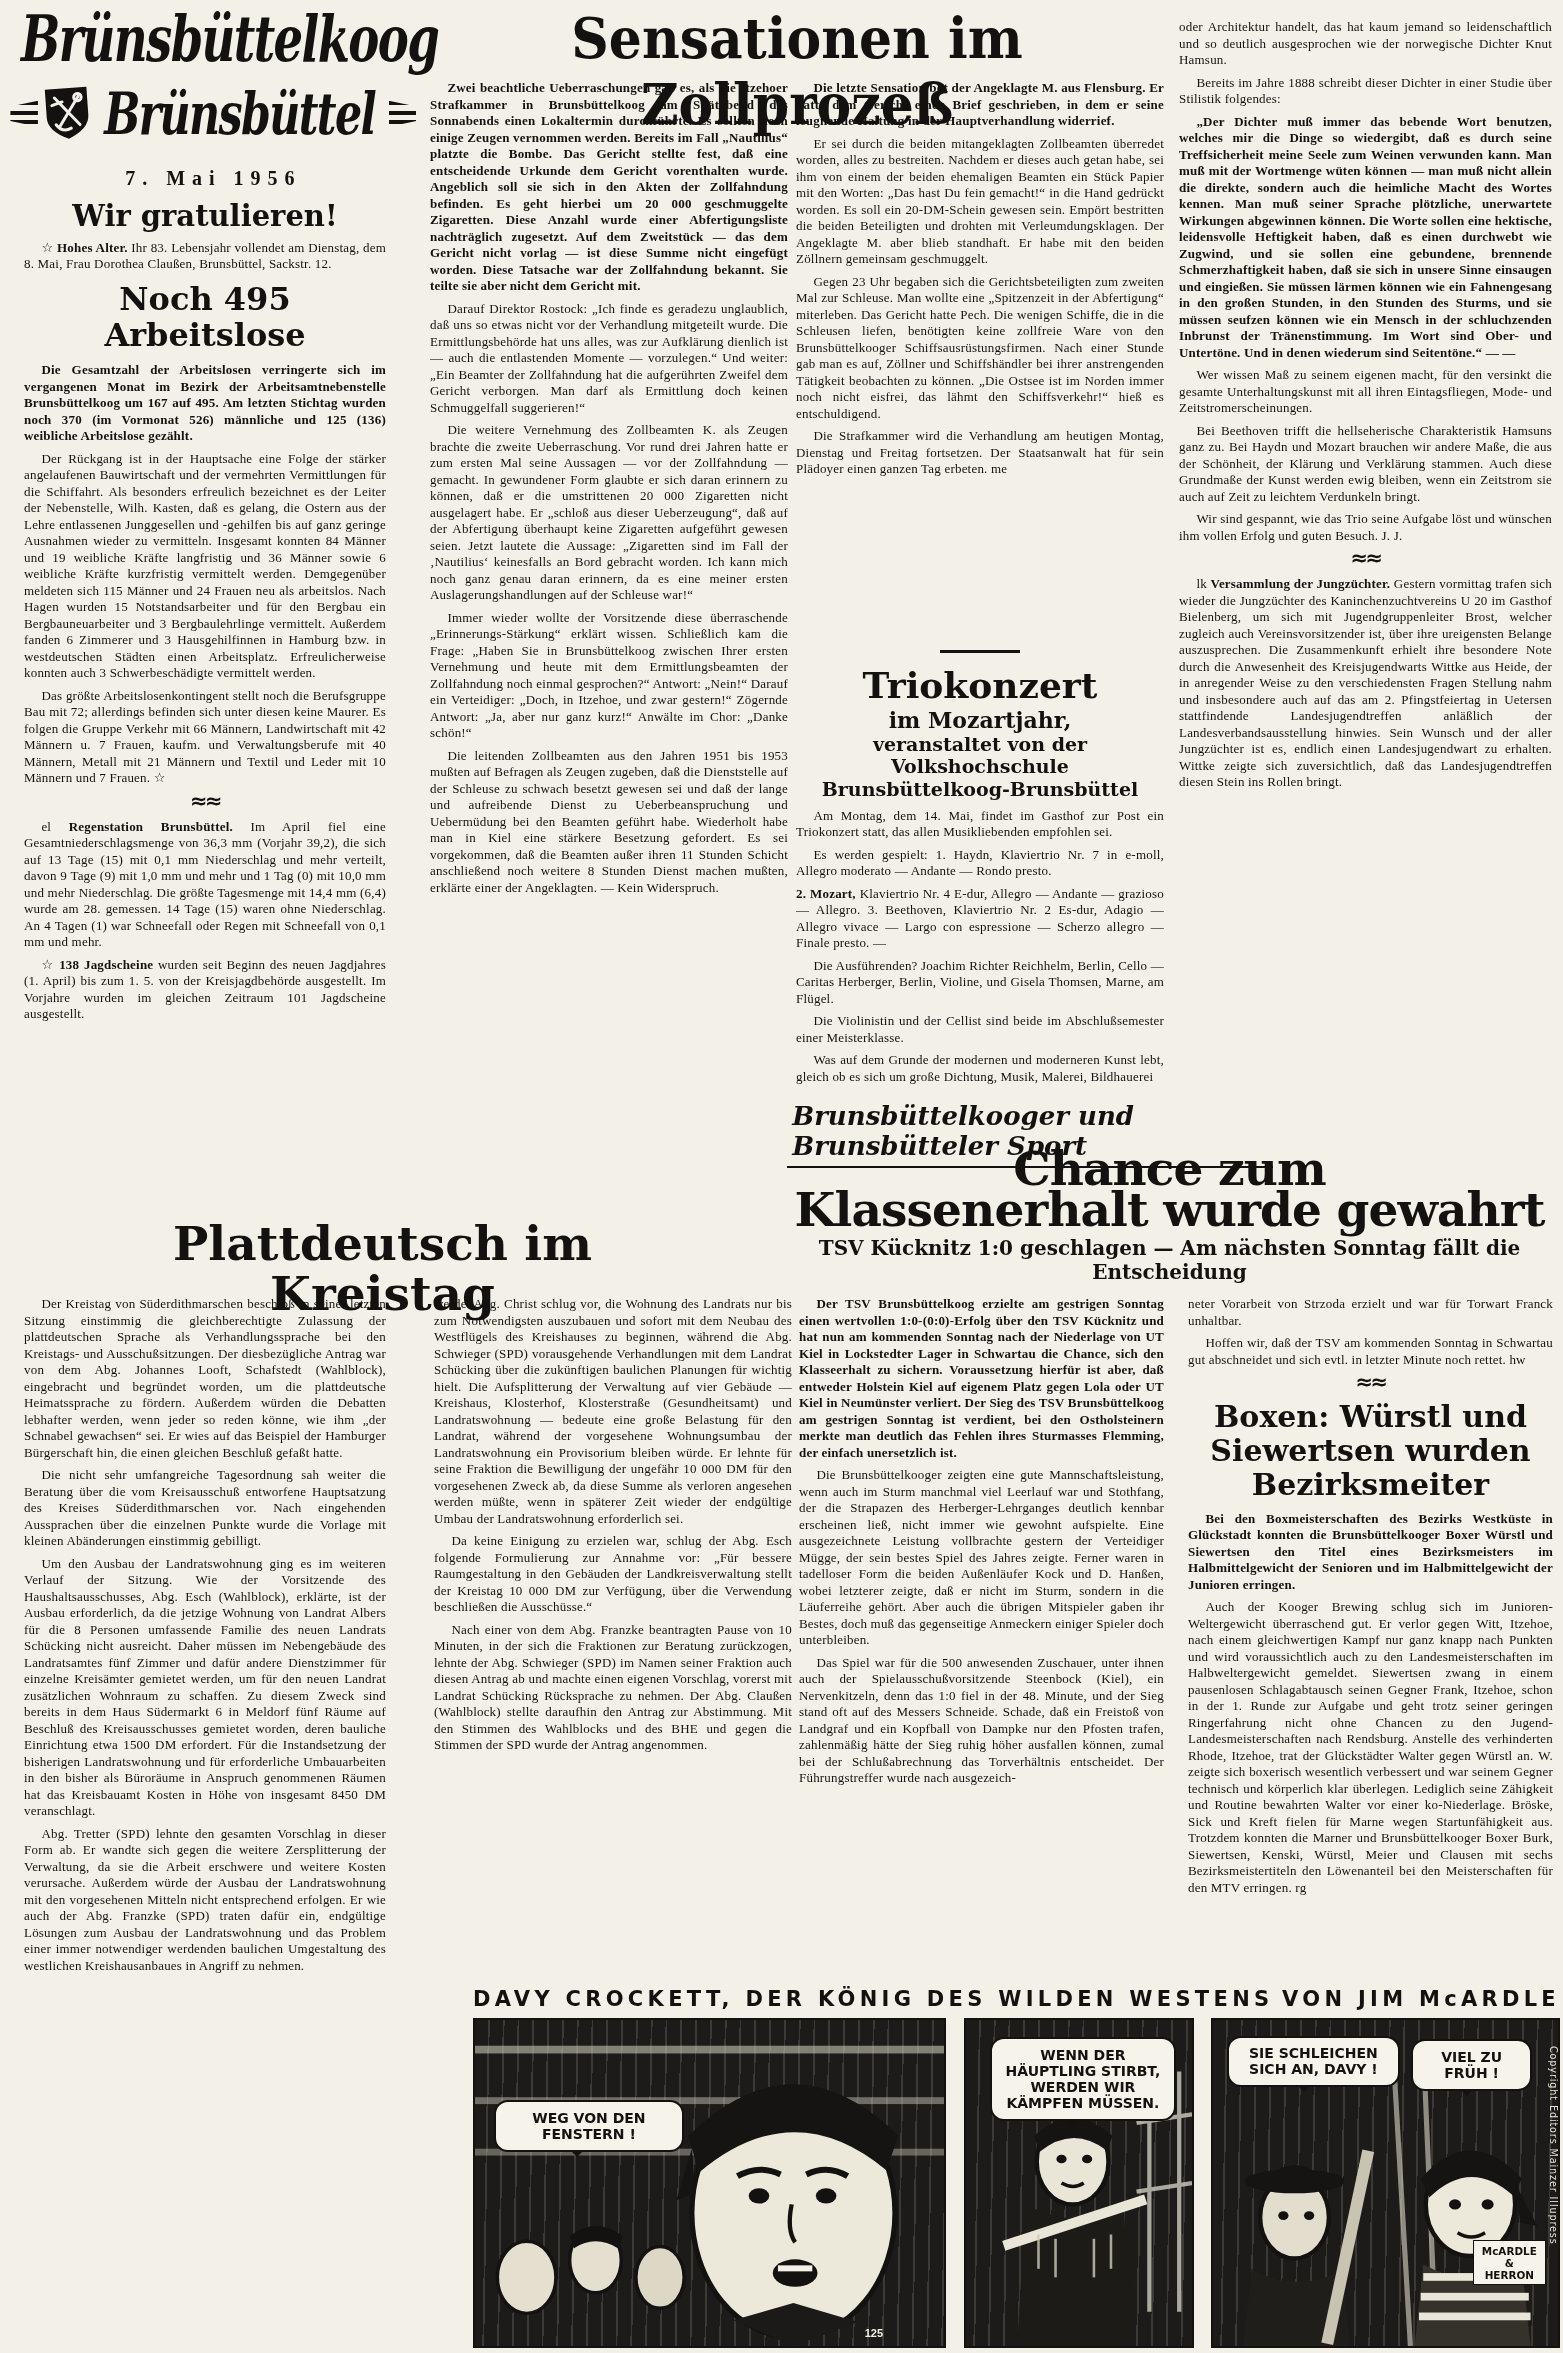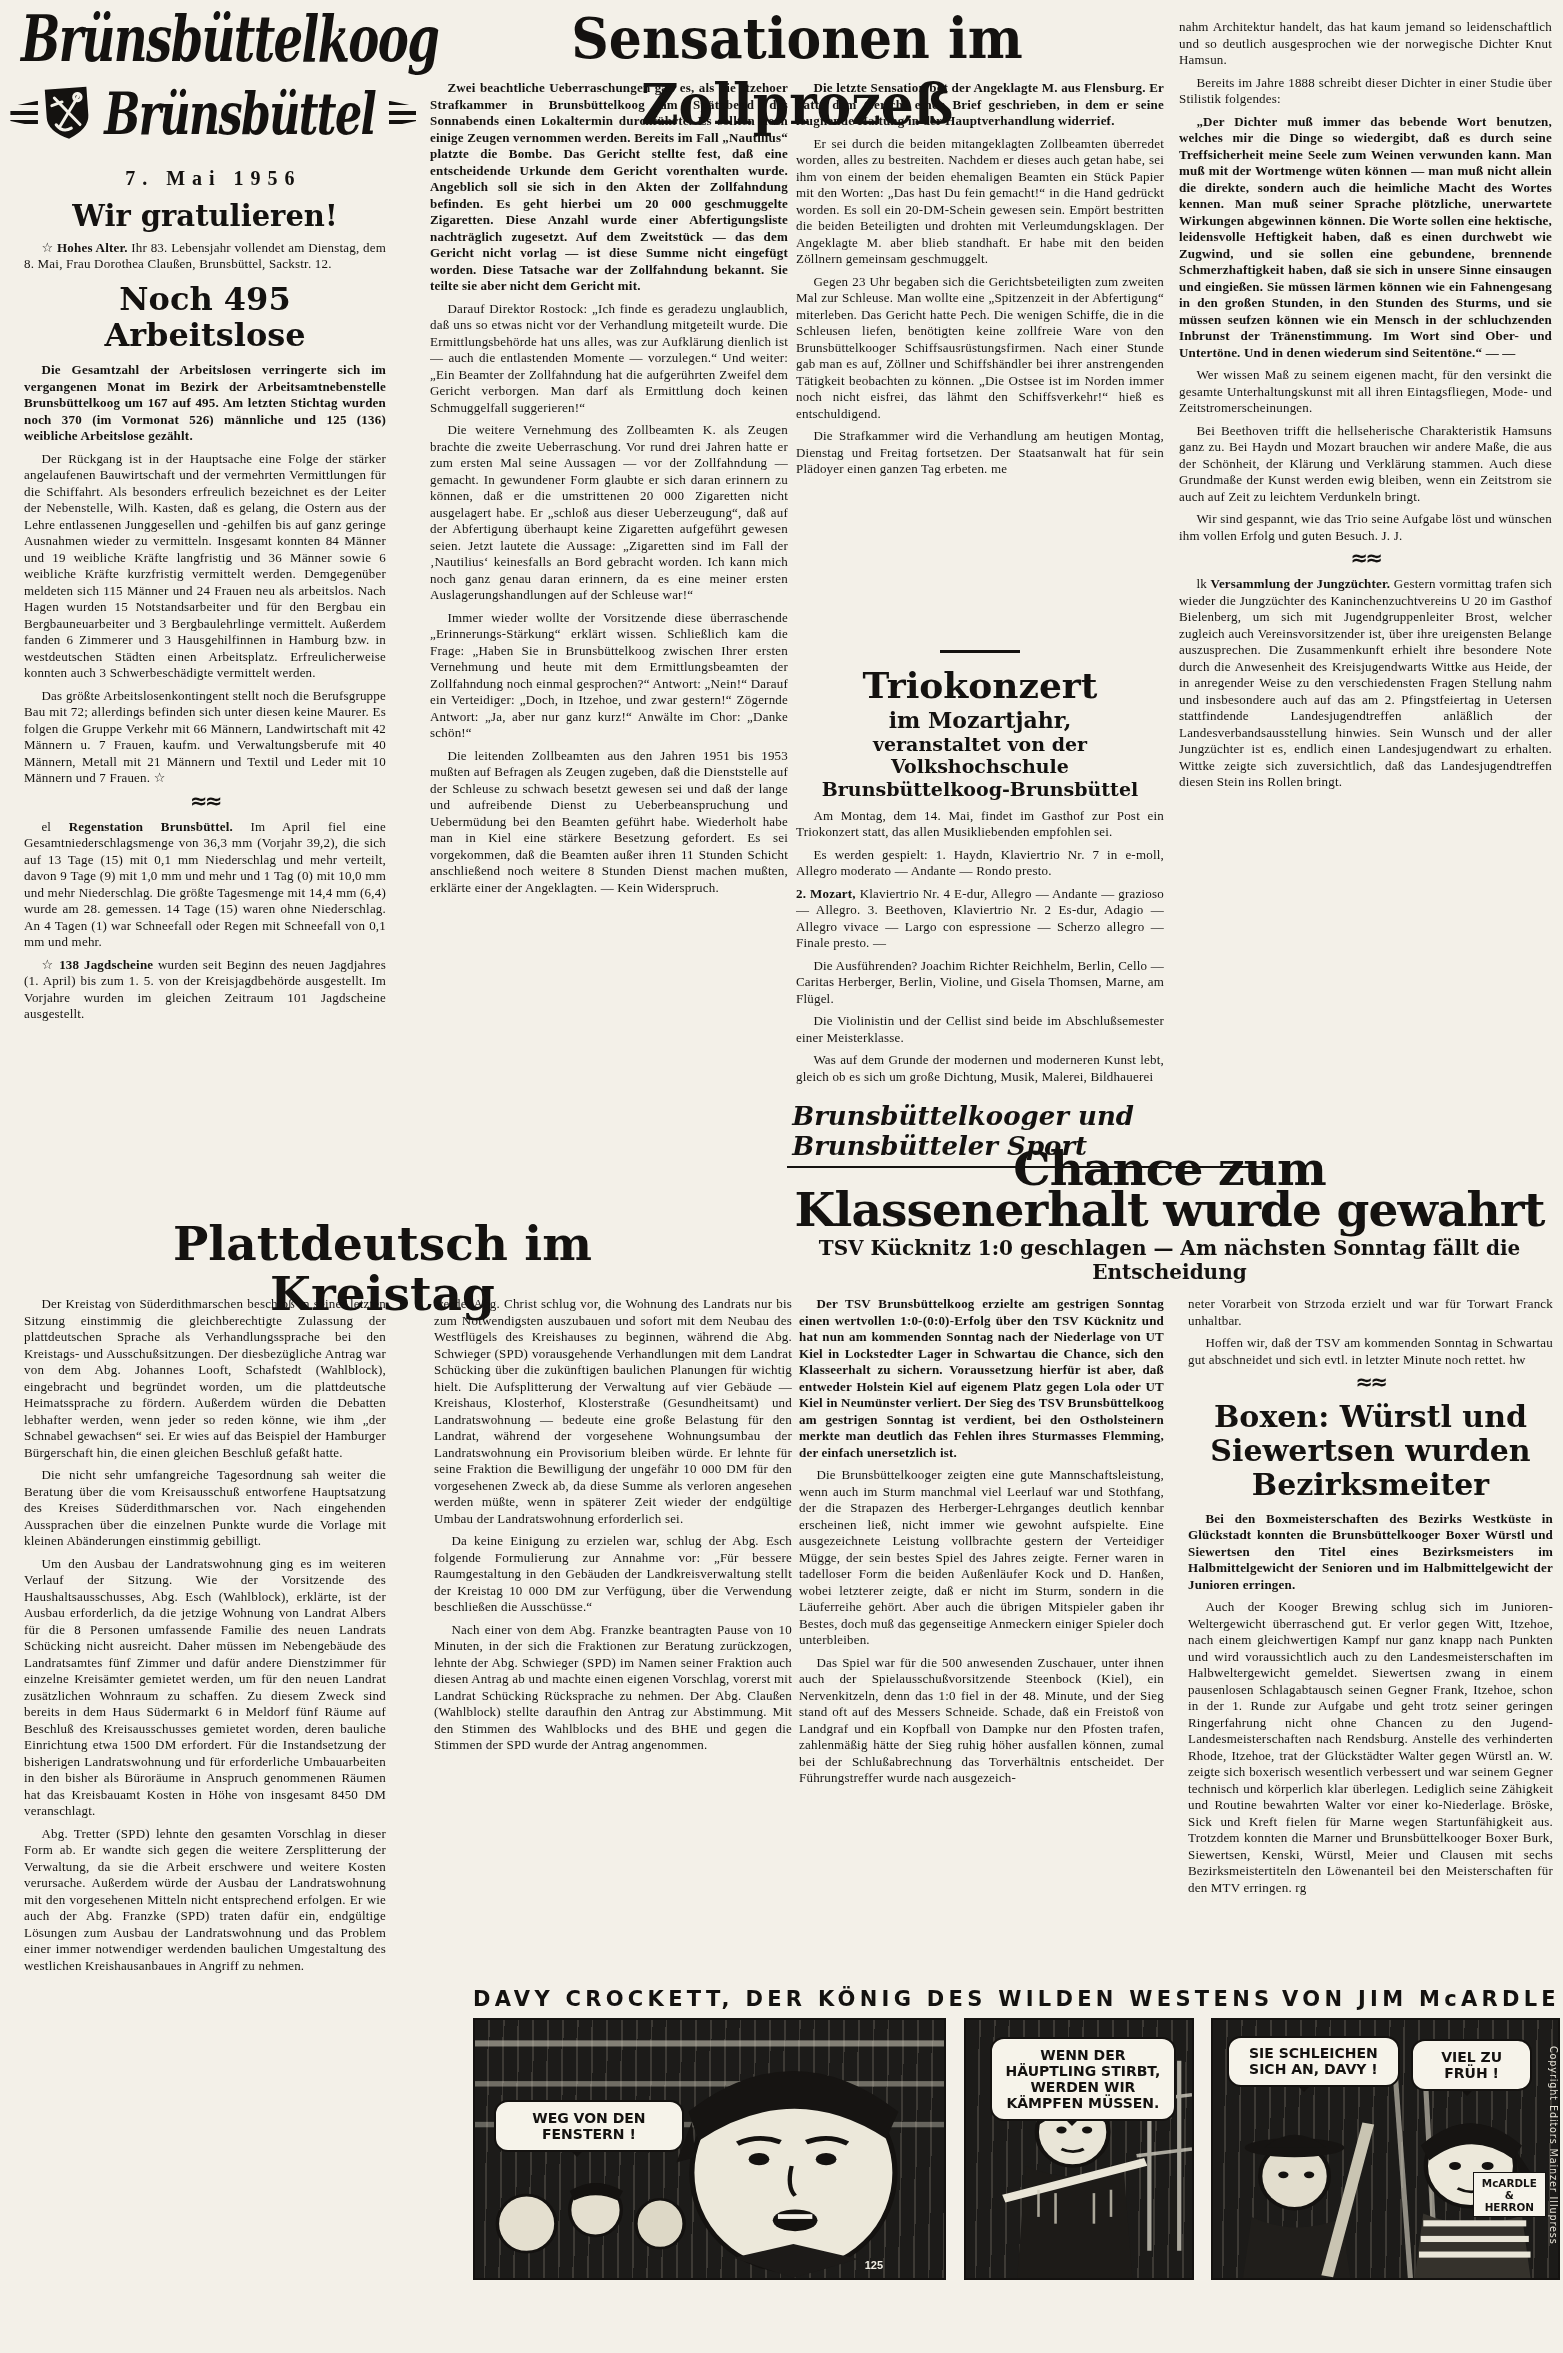--- a/index.html
+++ b/index.html
@@ -42,21 +42,21 @@
   #sport-head{left:782px;top:1148px;width:775px;font-size:47px;line-height:41px;letter-spacing:-0.9px;}
   #sport-subhead{left:782px;top:1237px;width:775px;font-size:20px;line-height:23.5px;}
   .h-boxen{font-size:30px;line-height:34px;margin:3.5px 0 8.7px;}
   
   #platt-head{left:87px;top:1219px;width:591px;font-size:47px;line-height:50px;}
   
   #comic{left:473px;top:1987px;width:1087px;}
   #comic-titlebar{display:flex;justify-content:space-between;align-items:flex-start;
       font-family:"DejaVu Sans",sans-serif;font-weight:bold;font-size:21px;letter-spacing:4.3px;}
   #comic-panels{position:relative;margin-top:7px;height:332px;}
-  .panel{position:absolute;top:0;height:262px;border:2.6px solid #141210;box-sizing:border-box;
+  .panel{position:absolute;top:0;height:330px;border:2.6px solid #141210;box-sizing:border-box;
          background:repeating-linear-gradient(91deg,#1c1b19 0 13px,#3d3a35 13px 14.8px),#262422;overflow:hidden;}
   .panel svg{position:absolute;inset:0;width:100%;height:100%;}
   .bubble{position:absolute;background:#f6f3ea;border:2.6px solid #141210;border-radius:14px;
           padding:7.8px 10.4px;font-family:"DejaVu Sans",sans-serif;font-weight:bold;font-size:14px;
           line-height:1.15;text-align:center;}
   .bubble:after{content:"";position:absolute;bottom:-14px;left:40%;border:7.8px solid transparent;
           border-top-color:#141210;}
   .panel-number{position:absolute;bottom:7px;right:61px;color:#f1eee4;
           font-family:Liberation Sans, sans-serif;font-weight:bold;font-size:11px;}
   .sign{position:absolute;right:12px;bottom:61px;background:#f6f3ea;border:1.7px solid #141210;
@@ -138,21 +138,21 @@
       <p>Es werden gespielt: 1. Haydn, Klaviertrio Nr. 7 in e-moll, Allegro moderato — Andante — Rondo presto.</p>
       <p class="noind"><b>2. Mozart,</b> Klaviertrio Nr. 4 E-dur, Allegro — Andante — grazioso — Allegro. 3. Beethoven, Klaviertrio Nr. 2 Es-dur, Adagio — Allegro vivace — Largo con espressione — Scherzo allegro — Finale presto. —</p>
       <p>Die Ausführenden? Joachim Richter Reichhelm, Berlin, Cello — Caritas Herberger, Berlin, Violine, und Gisela Thomsen, Marne, am Flügel.</p>
       <p>Die Violinistin und der Cellist sind beide im Abschlußsemester einer Meisterklasse.</p>
       <p>Was auf dem Grunde der modernen und moderneren Kunst lebt, gleich ob es sich um große Dichtung, Musik, Malerei, Bildhauerei</p>
     </div>
 </div>
 
 <div class="abs colflow article" style="left:1179px;top:19px;width:373px;height:1073px;">
   <div>
-      <p class="noind">nahm Architektur handelt, das hat kaum jemand so leidenschaftlich und so deutlich ausgesprochen wie der norwegische Dichter Knut Hamsun.</p>
+      <p class="noind">oder Architektur handelt, das hat kaum jemand so leidenschaftlich und so deutlich ausgesprochen wie der norwegische Dichter Knut Hamsun.</p>
       <p>Bereits im Jahre 1888 schreibt dieser Dichter in einer Studie über Stilistik folgendes:</p>
       <p class="lead">„Der Dichter muß immer das bebende Wort benutzen, welches mir die Dinge so wiedergibt, daß es durch seine Treffsicherheit meine Seele zum Weinen verwunden kann. Man muß mit der Wortmenge wüten können — man muß nicht allein die direkte, sondern auch die heimliche Macht des Wortes kennen. Man muß seiner Sprache plötzliche, unerwartete Wirkungen abgewinnen können. Die Worte sollen eine hektische, leidensvolle Heftigkeit haben, daß es einen durchwebt wie Zugwind, und sie sollen eine gebundene, brennende Schmerzhaftigkeit haben, daß sie sich in unsere Sinne einsaugen und eingießen. Sie müssen lärmen können wie ein Fahnengesang in den großen Stunden, in den Stunden des Sturms, und sie müssen seufzen können wie ein Mensch in der schluchzenden Inbrunst der Tränenstimmung. Im Wort sind Ober- und Untertöne. Und in denen wiederum sind Seitentöne.“ — —</p>
       <p>Wer wissen Maß zu seinem eigenen macht, für den versinkt die gesamte Unterhaltungskunst mit all ihren Eintagsfliegen, Mode- und Zeitstromerscheinungen.</p>
       <p>Bei Beethoven trifft die hellseherische Charakteristik Hamsuns ganz zu. Bei Haydn und Mozart brauchen wir andere Maße, die aus der Schönheit, der Klärung und Verklärung stammen. Auch diese Grundmaße der Kunst werden ewig bleiben, wenn ein Zeitstrom sie auch auf Zeit zu leichtem Verdunkeln bringt.</p>
       <p>Wir sind gespannt, wie das Trio seine Aufgabe löst und wünschen ihm vollen Erfolg und guten Besuch.    J. J.</p>
     </div>
   <div class="sep-wave">≈≈</div>
   <div>
       <p>lk <b>Versammlung der Jungzüchter.</b> Gestern vormittag trafen sich wieder die Jungzüchter des Kaninchenzuchtvereins U 20 im Gasthof Bielenberg, um sich mit Jugendgruppenleiter Brost, welcher zugleich auch Vereinsvorsitzender ist, über ihre ureigensten Belange auszusprechen. Die Zusammenkunft erhielt ihre besondere Note durch die Anwesenheit des Kreisjugendwarts Wittke aus Heide, der in anregender Weise zu den verschiedensten Fragen Stellung nahm und insbesondere auch auf das am 2. Pfingstfeiertag in Uetersen stattfindende Landesjugendtreffen anläßlich der Landesverbandsausstellung hinwies. Sein Wunsch und der aller Jungzüchter ist es, endlich einen Landesjugendwart zu erhalten. Wittke zeigte sich zuversichtlich, daß das Landesjugendtreffen diesen Stein ins Rollen bringt.</p>
     </div>

